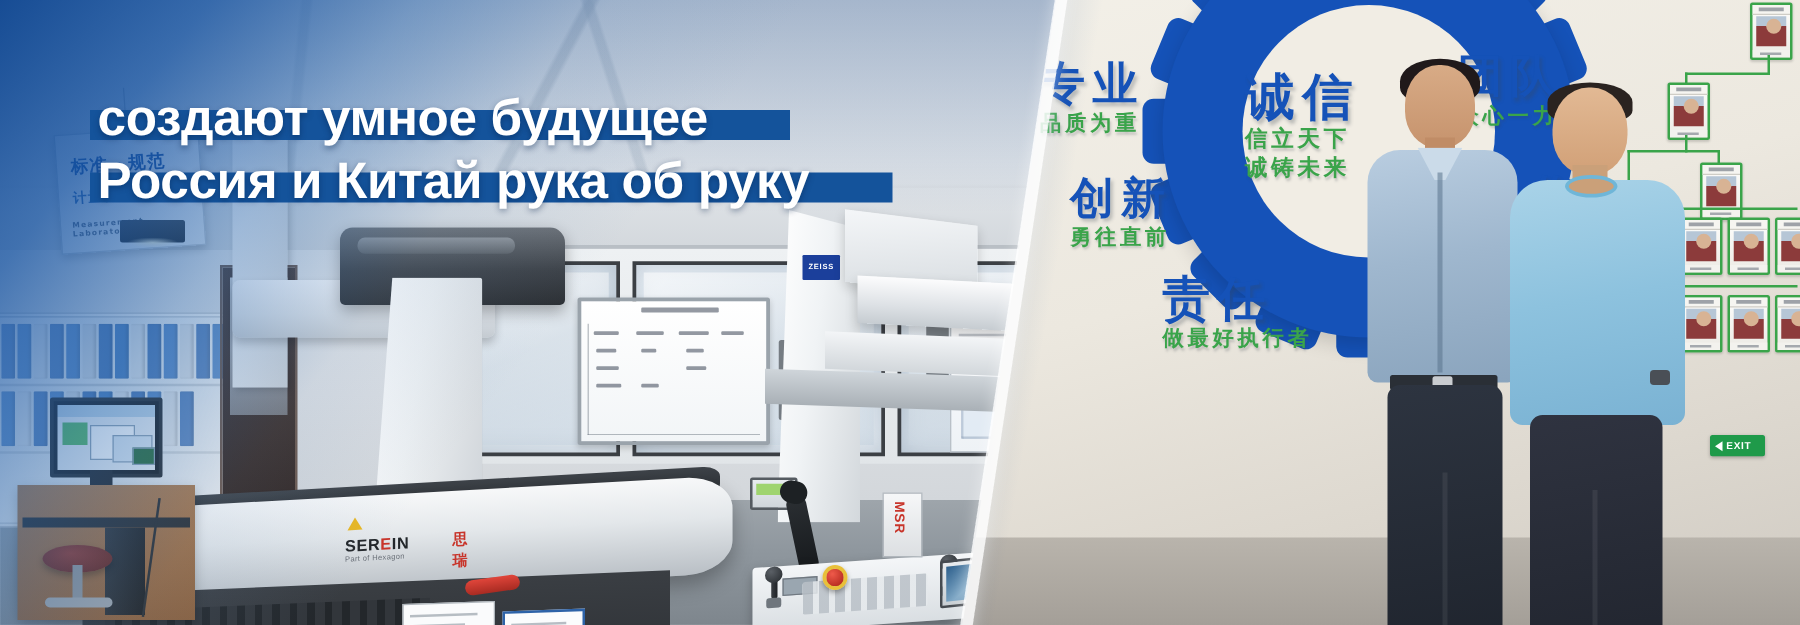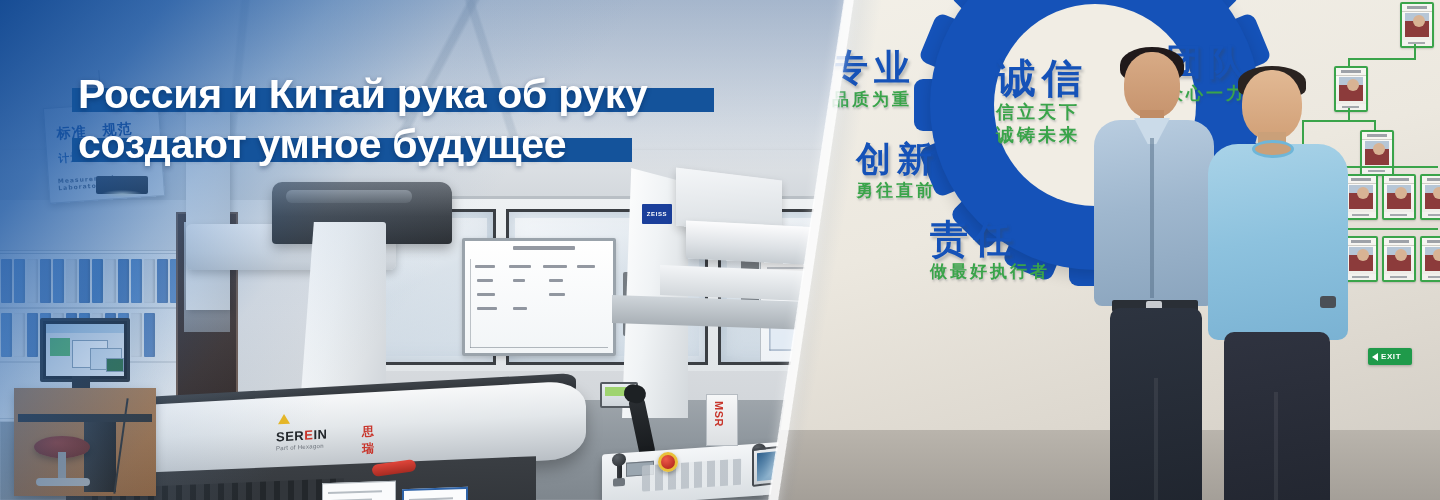--- a/index.html
+++ b/index.html
@@ -909,22 +909,22 @@
 
     <div class="right-wash"></div>
   </div>
 
   <div class="seam">
     <div class="seam-line"></div>
   </div>
 
   <div class="headline">
     <span class="hl-line">
+      <span class="hl-bar hl-bar-2"></span>
+      <span class="hl-text">создают умное будущее</span>
+    </span>
+    <span class="hl-line">
       <span class="hl-bar hl-bar-1"></span>
       <span class="hl-text">Россия и Китай рука об руку</span>
     </span>
-    <span class="hl-line">
-      <span class="hl-bar hl-bar-2"></span>
-      <span class="hl-text">создают умное будущее</span>
-    </span>
   </div>
 
 </div>
 
 </body></html>

